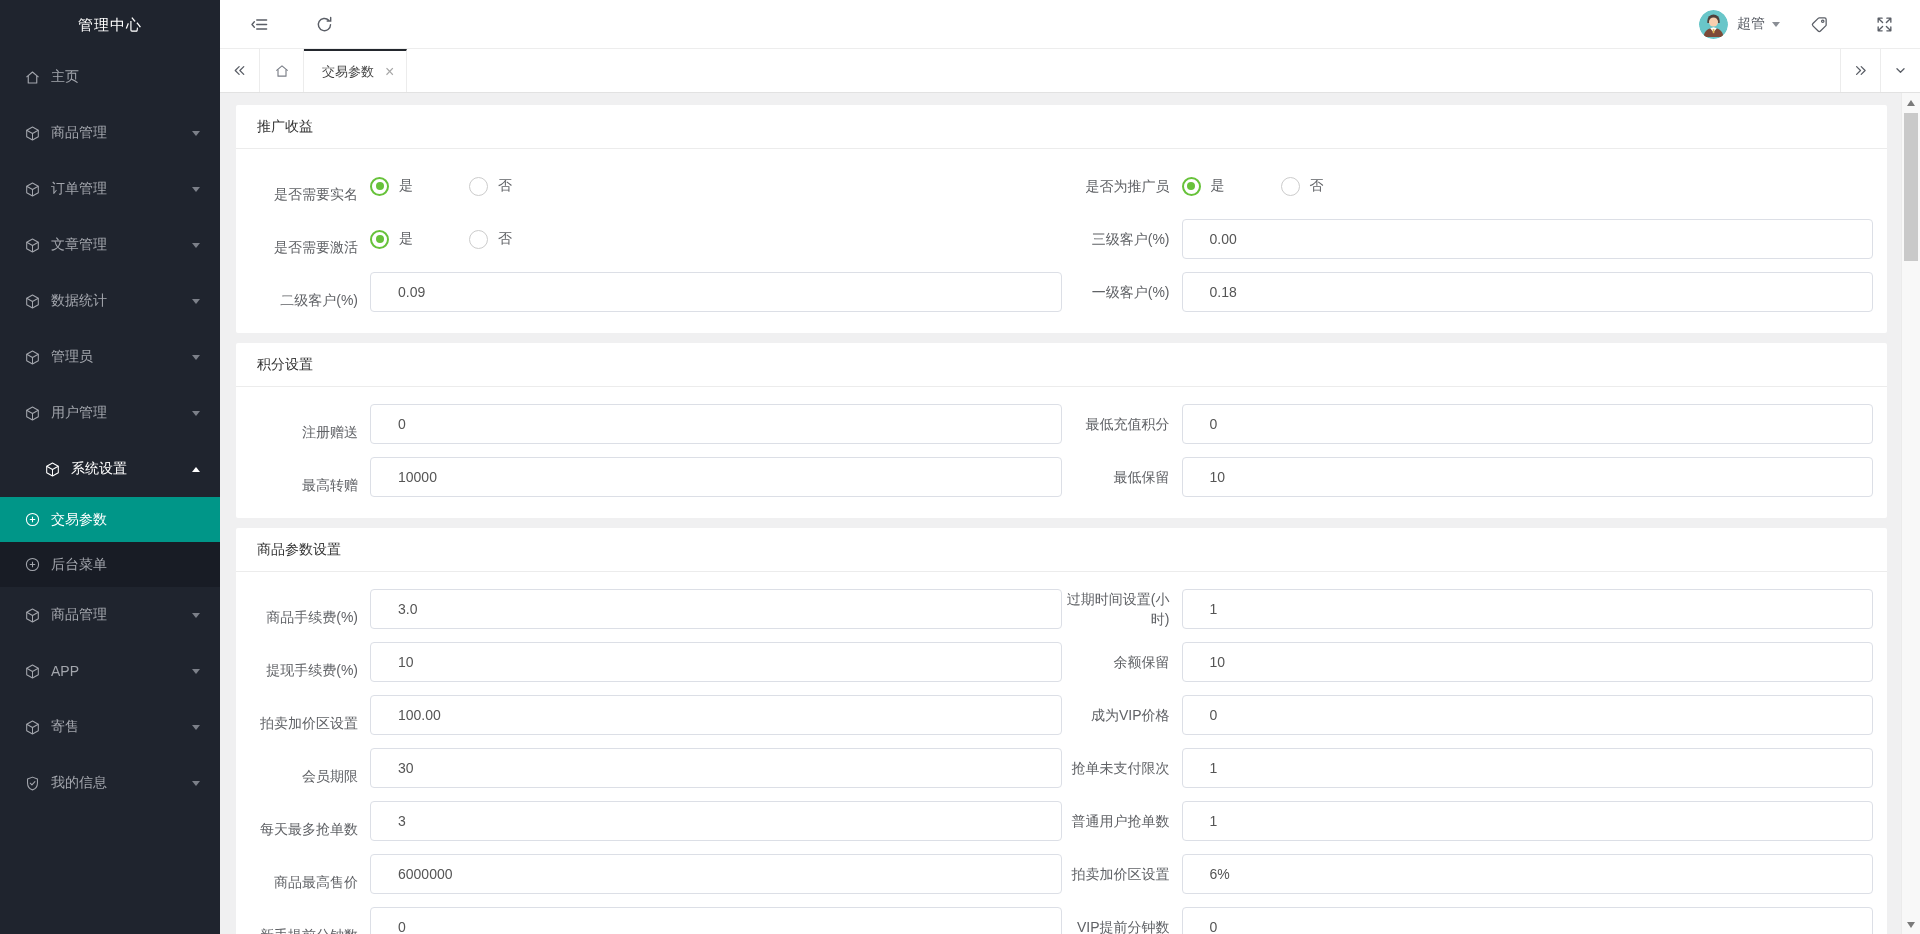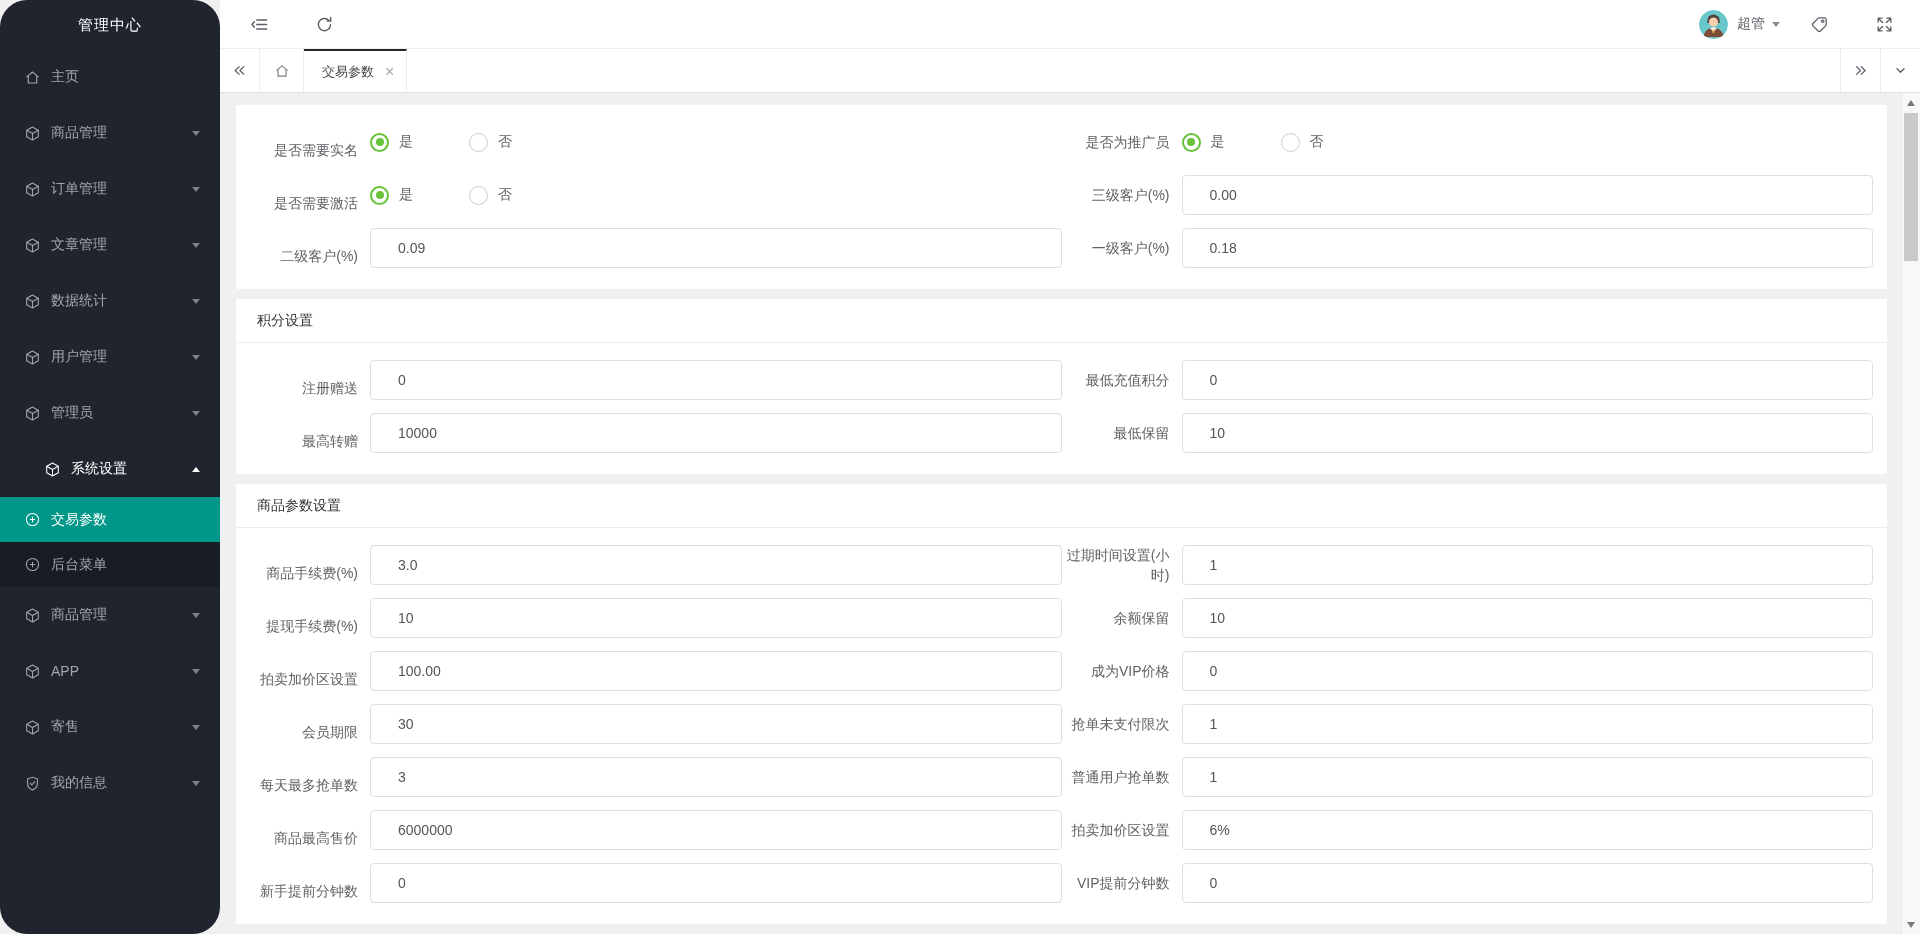--- a/index.html
+++ b/index.html
@@ -1,21 +1,21 @@
 <!DOCTYPE html>
 <html><head>
 <meta charset="utf-8">
 <style>
   * { margin:0; padding:0; box-sizing:border-box; }
   html,body { width:1920px; height:934px; overflow:hidden;
     font-family:"Liberation Sans", sans-serif; background:#f0f0f1; }
   .app { display:flex; width:100%; height:100%; }
 
   
-  .sidebar { width:220px; flex-shrink:0; background:#1f242e; height:100%;border-radius:27px; }
+  .sidebar { width:220px; flex-shrink:0; background:#1f242e; height:100%; }
   .logo { height:49px; line-height:49px; text-align:center; color:#fff; font-size:15px; letter-spacing:1px; }
   .menu-item { height:56px; display:flex; align-items:center; padding:0 20px 0 24px;
     font-size:14px; color:#a3a6ad; cursor:pointer; }
   .menu-item .ic { display:flex; margin-right:10px; }
   .menu-item .ic svg { width:17px; height:17px; }
   .menu-item .mlabel { flex:1; }
   .menu-item.expanded { color:#fff;margin-left:20px; }
   .menu-item.sub { height:45px; background:#181c25; }
   .menu-item.sub.selected { background:#009688; color:#fff; }
   .caret { width:0; height:0; border-left:4.5px solid transparent; border-right:4.5px solid transparent;
@@ -151,32 +151,32 @@
           <span class="caret"></span>
         </div>
         <div class="menu-item">
           <span class="ic">
             <svg viewBox="0 0 24 24" fill="none" stroke="currentColor" stroke-width="1.5" stroke-linejoin="round">
               <path d="M12 2.8 L20.2 7.4 V16.6 L12 21.2 L3.8 16.6 V7.4 Z"></path>
               <path d="M3.8 7.4 L12 12 L20.2 7.4"></path>
               <path d="M12 12 V21.2"></path>
             </svg>
           </span>
+          <span class="mlabel">管理员</span>
+          <span class="caret"></span>
+        </div>
+        <div class="menu-item">
+          <span class="ic">
+            <svg viewBox="0 0 24 24" fill="none" stroke="currentColor" stroke-width="1.5" stroke-linejoin="round">
+              <path d="M12 2.8 L20.2 7.4 V16.6 L12 21.2 L3.8 16.6 V7.4 Z"></path>
+              <path d="M3.8 7.4 L12 12 L20.2 7.4"></path>
+              <path d="M12 12 V21.2"></path>
+            </svg>
+          </span>
           <span class="mlabel">用户管理</span>
-          <span class="caret"></span>
-        </div>
-        <div class="menu-item">
-          <span class="ic">
-            <svg viewBox="0 0 24 24" fill="none" stroke="currentColor" stroke-width="1.5" stroke-linejoin="round">
-              <path d="M12 2.8 L20.2 7.4 V16.6 L12 21.2 L3.8 16.6 V7.4 Z"></path>
-              <path d="M3.8 7.4 L12 12 L20.2 7.4"></path>
-              <path d="M12 12 V21.2"></path>
-            </svg>
-          </span>
-          <span class="mlabel">管理员</span>
           <span class="caret"></span>
         </div>
         <div class="menu-item expanded">
           <span class="ic">
             <svg viewBox="0 0 24 24" fill="none" stroke="currentColor" stroke-width="1.5" stroke-linejoin="round">
               <path d="M12 2.8 L20.2 7.4 V16.6 L12 21.2 L3.8 16.6 V7.4 Z"></path>
               <path d="M3.8 7.4 L12 12 L20.2 7.4"></path>
               <path d="M12 12 V21.2"></path>
             </svg>
           </span>
@@ -320,20 +320,21 @@
       </span>
       <span class="tab-btn rt">
         <svg viewBox="0 0 24 24" fill="none" stroke="currentColor" stroke-width="1.8" stroke-linecap="round" stroke-linejoin="round">
           <path d="M7 9.5 L12 14.5 L17 9.5"></path>
         </svg>
       </span>
     </div>
 
     <div class="content" id="content">
         <section class="card">
+          <div class="card-header">推广收益</div>
           <div class="card-body">
             <div class="form-row">
               <div class="field left">
                 <label class="lbl">是否需要实名</label>
                 <div class="ctrl">
                   <span class="radio checked">
                     <span class="circle"></span>
                     <span class="rlabel">是</span>
                   </span>
                   <span class="radio">

